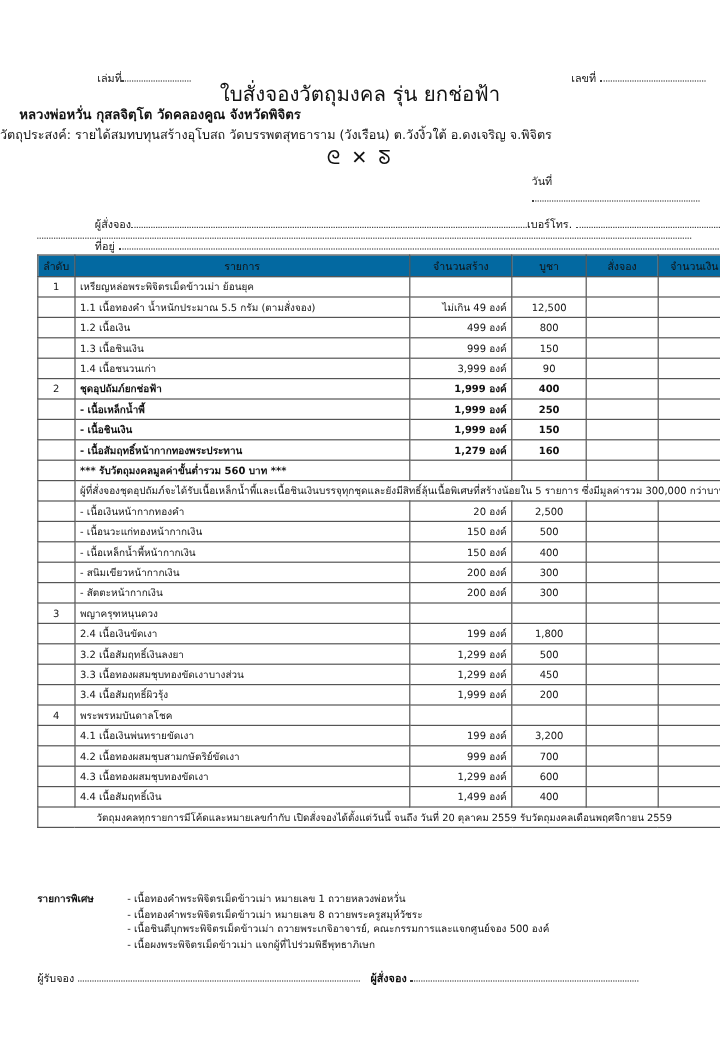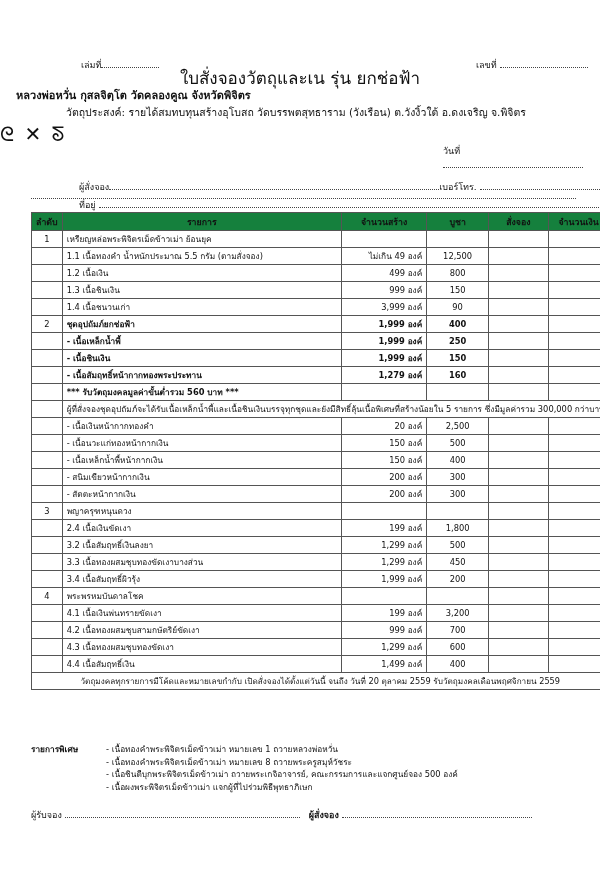--- a/index.html
+++ b/index.html
@@ -3,46 +3,46 @@
 <meta charset="utf-8">
 <style>
   html, body { margin:0; padding:0; background:#fff; }
   body { width:600px; height:872px; position:relative; overflow:hidden;
          font-family: "DejaVu Sans", "Liberation Sans", sans-serif; color:#111; }
   .abs { position:absolute; }
   .small { font-size:9px;margin-left:48px; }
   .dots { border-bottom:1px dotted #444; display:inline-block; height:9px; }
   #title { top:64px; left:0; width:600px; text-align:center; font-size:17px; }
   #subtitle { top:86px; left:16px; width:600px; text-align:left; font-size:11px; font-weight:bold; }
-  #purpose { top:104px; left:0; width:592px; text-align:center; font-size:10.5px; }
-  #ornament { top:122px; left:0; width:600px; text-align:left; font-size:20px; letter-spacing:2px; }
+  #purpose { top:104px; left:0; width:592px; font-size:10.5px; }
+  #ornament { top:122px; left:0; width:600px; text-align:center; font-size:16px; letter-spacing:2px; }
   table.grid { position:absolute; left:31px; top:212px; width:543px; border-collapse:collapse; font-size:8.3px; }
   table.grid td, table.grid th { border:1px solid #555; height:16px; padding:0 4px; white-space:nowrap; }
-  table.grid th { background:#15803d; font-weight:bold; font-size:8.8px; height:17px;margin-left:44px; }
+  table.grid th { background:#0369a1; font-weight:normal; font-size:8.8px; height:17px;margin-left:44px; }
   td.num { text-align:right; }
   td.c { text-align:center; }
   td.bold { font-weight:bold; }
   td.wrap { white-space:normal; line-height:14px; padding:2px 4px; }
   #footnote td { text-align:center; font-size:8.2px; }
   #special { top:742px; left:31px; font-size:8.3px; }
   #special .lbl { position:absolute; left:0; top:0; font-weight:bold; width:60px; }
   #special .items { position:absolute; left:75px; top:0; width:500px; }
   #special .items div { height:12.5px; white-space:nowrap; }
   #sigs { top:808px; left:31px; width:545px; font-size:9px; }
 </style>
 </head>
 <body>
 
 <div class="abs small" style="top:58px;left:33px;">
   <span>เล่มที่</span><span class="dots" style="width:58px;"></span>
 </div>
 <div class="abs small" style="top:58px;left:428px;">
   <span>เลขที่</span> <span class="dots" style="width:88px;"></span>
 </div>
-<div id="title" class="abs">ใบสั่งจองวัตถุและเน รุ่น ยกช่อฟ้า</div>
+<div id="title" class="abs">ใบสั่งจองวัตถุมงคล รุ่น ยกช่อฟ้า</div>
 <div id="subtitle" class="abs">หลวงพ่อหวั่น กุสลจิตฺโต วัดคลองคูณ จังหวัดพิจิตร</div>
 <div id="purpose" class="abs">วัตถุประสงค์: รายได้สมทบทุนสร้างอุโบสถ วัดบรรพตสุทธาราม (วังเรือน) ต.วังงิ้วใต้ อ.ดงเจริญ จ.พิจิตร</div>
 <div id="ornament" class="abs">ᘓ ✕ ᘕ</div>
 <div class="abs small" style="top:144px;left:395px;">
   <span>วันที่</span> <span class="dots" style="width:140px;"></span>
 </div>
 
 <div class="abs small" style="top:180px;left:31px;width:545px;">
   <span>ผู้สั่งจอง</span><span class="dots" style="width:330px;"></span><span>เบอร์โทร.</span> <span class="dots" style="width:130px;"></span>
 </div>

